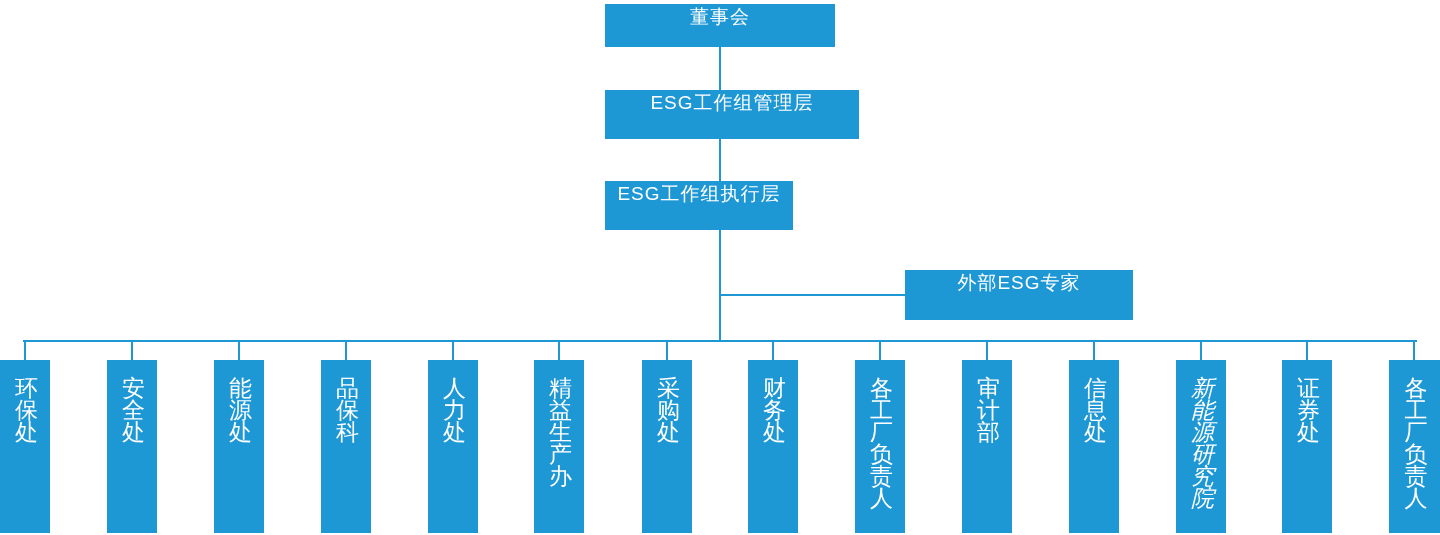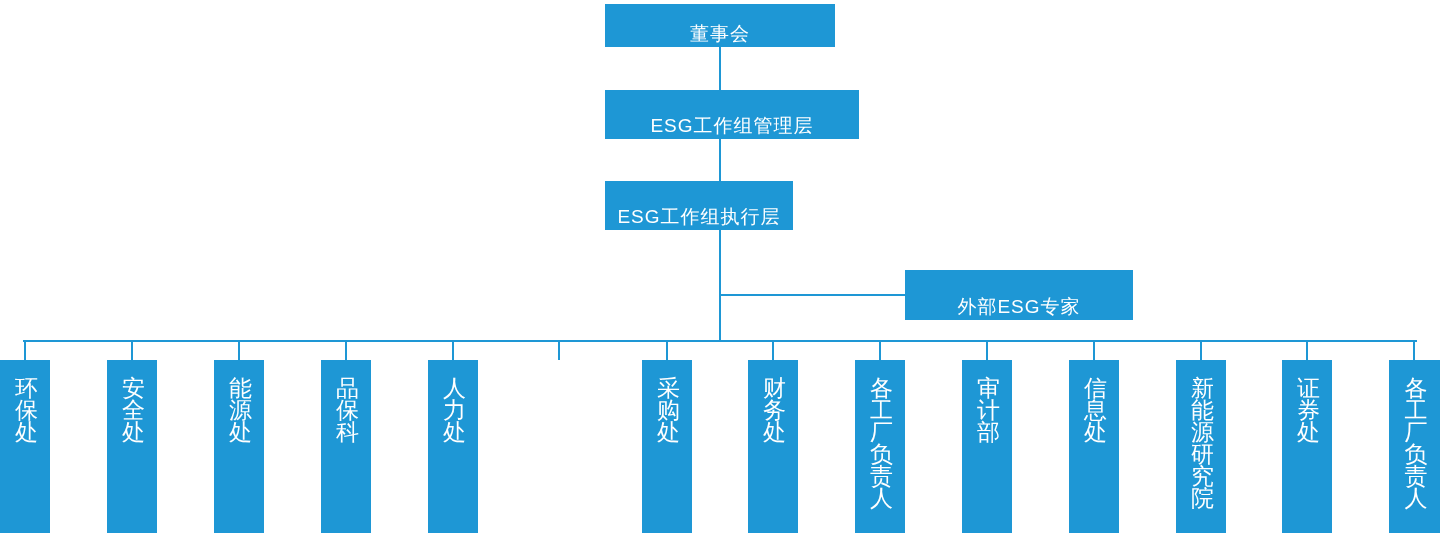--- a/index.html
+++ b/index.html
@@ -13,21 +13,21 @@
     width: 1440px;
     height: 535px;
     background: #ffffff;
     overflow: hidden;
   }
   .node {
     position: absolute;
     background: var(--accent, #1e97d5);
     color: var(--text-on-accent, #ffffff);
     display: flex;
-    align-items: flex-end;
+    align-items: flex-start;
     justify-content: center;
     font-size: 19px;
     letter-spacing: 1px;
     box-sizing: border-box;
   }
   .line {
     position: absolute;
     background: var(--accent, #1e97d5);
   }
   .dept {
@@ -100,36 +100,39 @@
   </div>
   <div class="dept" style="left:214px;">
     <span class="vlabel">能源处</span>
   </div>
   <div class="dept" style="left:321px;">
     <span class="vlabel">品保科</span>
   </div>
   <div class="dept" style="left:428px;">
     <span class="vlabel">人力处</span>
   </div>
+  <div class="dept" style="left:534px;">
+    <span class="vlabel">精益生产办</span>
+  </div>
   <div class="dept" style="left:642px;">
     <span class="vlabel">采购处</span>
   </div>
   <div class="dept" style="left:748px;">
     <span class="vlabel">财务处</span>
   </div>
   <div class="dept" style="left:855px;">
     <span class="vlabel">各工厂负责人</span>
   </div>
   <div class="dept" style="left:962px;">
     <span class="vlabel">审计部</span>
   </div>
   <div class="dept" style="left:1069px;">
     <span class="vlabel">信息处</span>
   </div>
-  <div class="dept" style="left:1176px;">
+  <div class="dept" style="left:1176px;font-style:italic;">
     <span class="vlabel">新能源研究院</span>
   </div>
   <div class="dept" style="left:1282px;">
     <span class="vlabel">证券处</span>
   </div>
   <div class="dept" style="left:1389px; width:51px;">
     <span class="vlabel">各工厂负责人</span>
   </div>
 
 </div>

